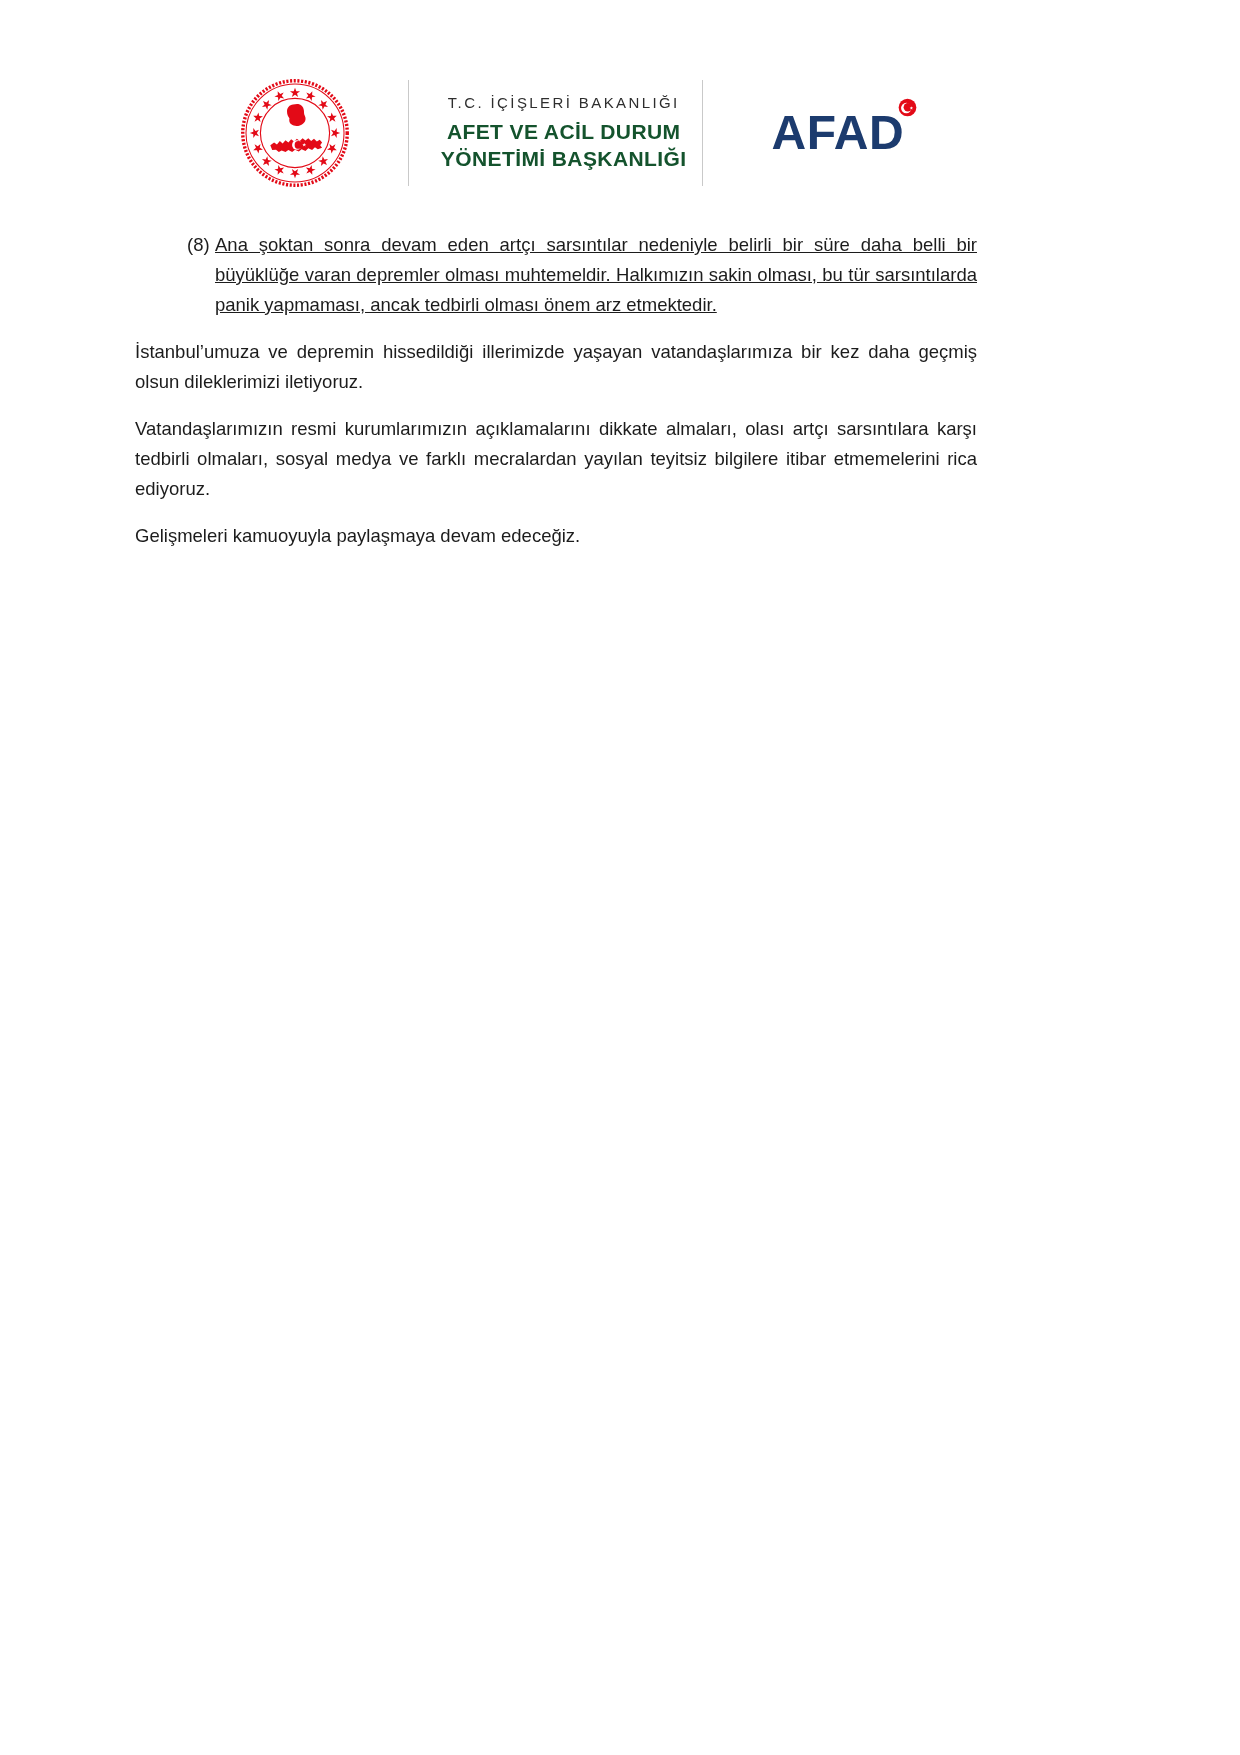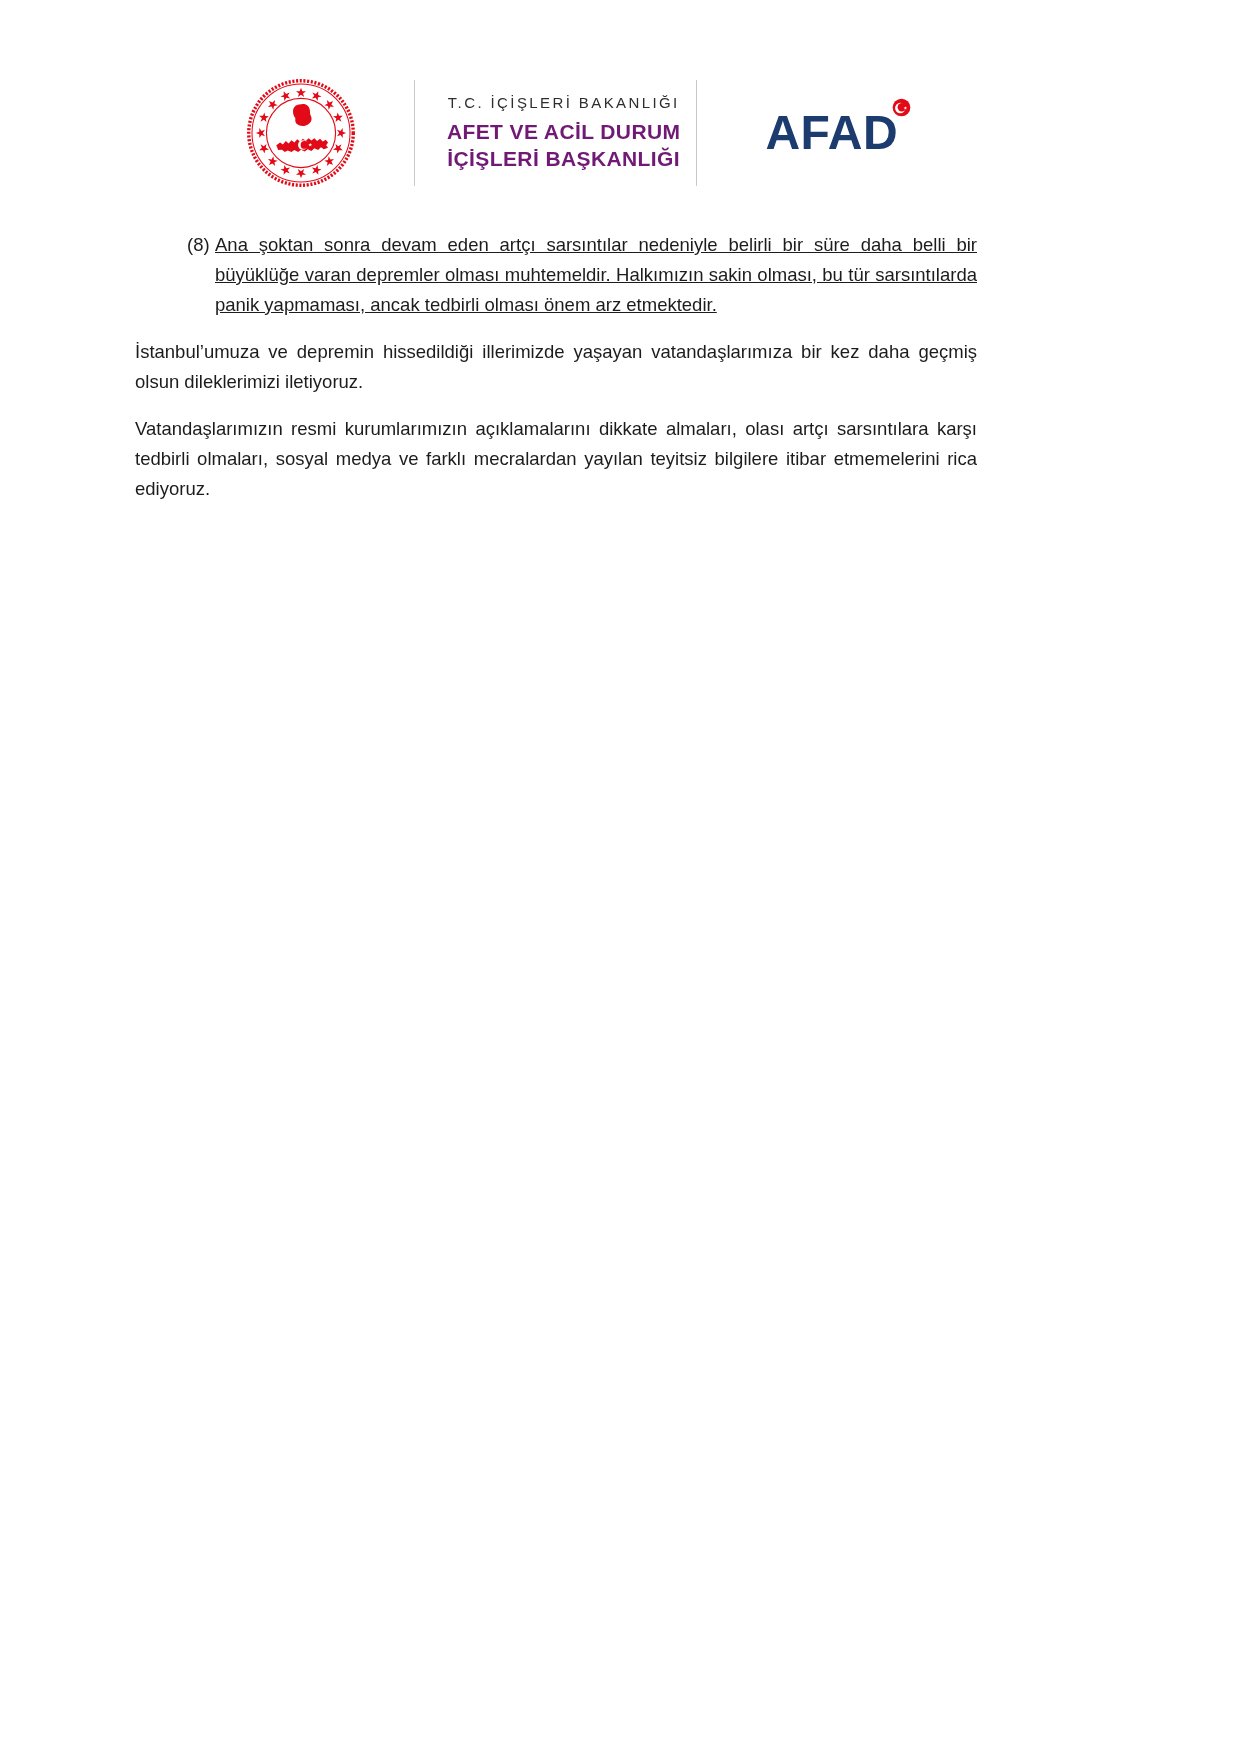--- a/index.html
+++ b/index.html
@@ -39,21 +39,21 @@
     letter-spacing:2.4px;
     font-weight:400;
     color:#2e2e2e;
     margin-bottom:7px;
   }
   .ministry .m2, .ministry .m3 {
     font-size:21px;
     font-weight:700;
     letter-spacing:0.4px;
     line-height:27px;
-    color:#701a75;
+    color:#14532d;
   }
 
   .afad {
     position:relative;
     flex:none;
     padding-right:10px;
     margin-left:32px;
   }
   .afad-word {
     font-size:48px;
@@ -139,21 +139,21 @@
         <circle cx="63.7" cy="72.6" r="4.1" fill="#E30A17"></circle>
         <polygon fill="#ffffff" points="69.7,70.4 70.3,71.8 71.8,71.8 70.6,72.7 71.1,74.1 69.7,73.2 68.3,74.1 68.8,72.7 67.6,71.8 69.1,71.8"></polygon>
       </svg>
     </div>
 
     <div class="vdiv left"></div>
 
     <div class="ministry">
       <div class="m1">T.C. İÇİŞLERİ BAKANLIĞI</div>
       <div class="m2">AFET VE ACİL DURUM</div>
-      <div class="m3">İÇİŞLERİ BAŞKANLIĞI</div>
+      <div class="m3">YÖNETİMİ BAŞKANLIĞI</div>
     </div>
 
     <div class="vdiv right"></div>
 
     <div class="afad">
       <span class="afad-word">AFAD</span>
       <span class="afad-badge">
         <svg viewBox="0 0 20 20" xmlns="http://www.w3.org/2000/svg">
           <circle cx="10" cy="10" r="9.3" fill="#E30A17"></circle>
           <circle cx="8.7" cy="10.6" r="5.5" fill="#ffffff"></circle>
@@ -169,17 +169,18 @@
 
     <div class="list-item">
       <span class="marker">(8)</span>
       <p class="item-text">Ana şoktan sonra devam eden artçı sarsıntılar nedeniyle belirli bir süre daha belli bir büyüklüğe varan depremler olması muhtemeldir. Halkımızın sakin olması, bu tür sarsıntılarda panik yapmaması, ancak tedbirli olması önem arz etmektedir.</p>
     </div>
 
     <p class="para">İstanbul’umuza ve depremin hissedildiği illerimizde yaşayan vatandaşlarımıza bir kez daha geçmiş olsun dileklerimizi iletiyoruz.</p>
 
     <p class="para">Vatandaşlarımızın resmi kurumlarımızın açıklamalarını dikkate almaları, olası artçı sarsıntılara karşı tedbirli olmaları, sosyal medya ve farklı mecralardan yayılan teyitsiz bilgilere itibar etmemelerini rica ediyoruz.</p>
 
+    <p class="para">Gelişmeleri kamuoyuyla paylaşmaya devam edeceğiz.</p>
 
 
   </main>
 
 </div>
 
 </body></html>

